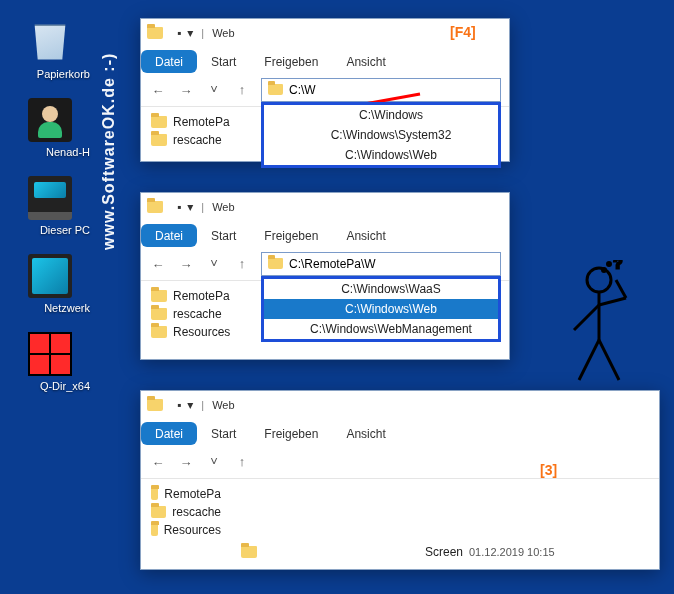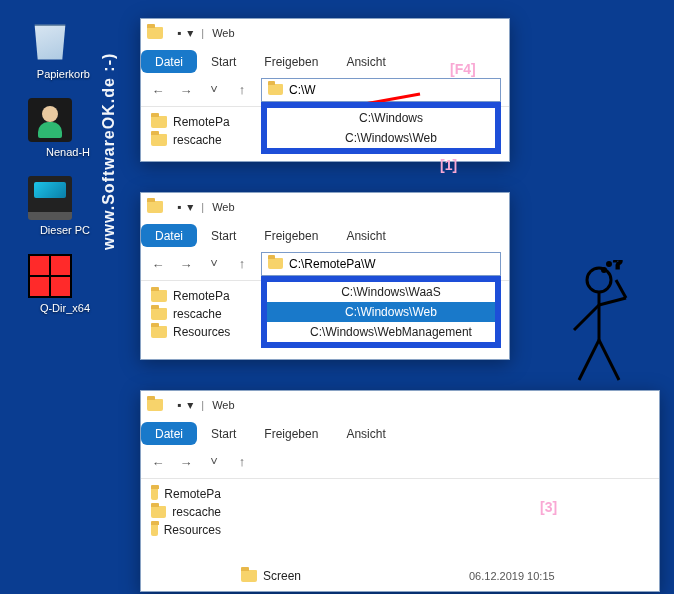--- a/index.html
+++ b/index.html
@@ -32,32 +32,32 @@
   .titlebar .sep { margin:0 8px; color:#888; }
   .ribbon { display:flex; align-items:flex-end; height:26px; }
   .tab { padding:5px 14px 4px; font-size:12px; color:#333; }
   .tab.active { background:#1979ca; color:#fff;border-radius:6px; }
   .toolbar { height:34px; display:flex; align-items:center; padding:0 8px; gap:10px; border-bottom:1px solid #e5e5e5; }
   .navbtn { width:18px; height:18px; display:inline-flex; align-items:center; justify-content:center; color:#555; font-size:13px; }
   .addrwrap { position:relative; flex:1;text-align:center; }
   .addrbar { height:24px; border:1px solid #7a9ac9; display:flex; align-items:center; padding:0 6px; background:#fff; font-size:12px; }
   .addrbar .folder-mini { width:15px; height:11px; background:#f7d36b; border-radius:1px 1px 2px 2px; margin-right:6px; position:relative; }
   .addrbar .folder-mini::before { content:''; position:absolute; left:0; top:-3px; width:7px; height:4px; background:#e8b84a; border-radius:1px 1px 0 0; }
-  .suggest { position:absolute; left:0; top:24px; right:0; border:6px solid #1d4ed8; background:#fff; z-index:5; }
+  .suggest { position:absolute; left:0; top:24px; right:0; border:3px solid #1d4ed8; background:#fff; z-index:5; }
   .srow { padding:3px 8px 3px 28px; font-size:12px; color:#222; }
   .srow.sel { background:#1979ca; color:#fff; }
 
   .filesarea { display:flex; min-height: 54px; }
   .filecol { padding: 6px 10px; }
   .frow { display:flex; align-items:center; font-size:12px; color:#222; padding:2px 0; gap:6px; }
   .ffolder { width:16px; height:12px; background:#f7d36b; border-radius:1px 1px 2px 2px; position:relative; }
   .ffolder::before { content:''; position:absolute; left:0; top:-3px; width:8px; height:4px; background:#e8b84a; border-radius:1px 1px 0 0; }
 
   
-  .annot { position:absolute; color:#f9a8d4; font-weight:bold; font-size:14px; font-family: Arial, sans-serif; margin-top: 37px; }
+  .annot { position:absolute; color:#f97316; font-weight:bold; font-size:14px; font-family: Arial, sans-serif; }
 
   
   .arrow-svg { position:absolute; pointer-events:none; }
 
   
   .wm { position:absolute; left:100px; top:250px; color:#fff; font-size:16px; font-weight:bold; transform:rotate(-90deg); transform-origin:left top; letter-spacing:1px; opacity:.95; }
 
   
   .stick { position:absolute; right:30px; top:260px; }
   .stick svg { stroke:#000; fill:none; stroke-width:3; }
@@ -72,20 +72,24 @@
     <div class="ic recycle"></div>
     <div class="lbl">Papierkorb</div>
   </div>
   <div class="di">
     <div class="ic user"></div>
     <div class="lbl">Nenad-H</div>
   </div>
   <div class="di">
     <div class="ic pc"></div>
     <div class="lbl">Dieser PC</div>
+  </div>
+  <div class="di">
+    <div class="ic netw"></div>
+    <div class="lbl">Netzwerk</div>
   </div>
   <div class="di">
     <div class="ic qdir">
         <span></span>
         <span></span>
         <span></span>
         <span></span>
       </div>
     <div class="lbl">Q-Dir_x64</div>
   </div>
@@ -112,20 +116,21 @@
     <span class="navbtn">→</span>
     <span class="navbtn">˅</span>
     <span class="navbtn">↑</span>
     <div class="addrwrap">
       <div class="addrbar">
         <span class="folder-mini"></span>
         <span>C:\W</span>
       </div>
       <div class="suggest">
         <div class="srow">C:\Windows</div>
+        <div class="srow">C:\Windows\System32</div>
         <div class="srow">C:\Windows\Web</div>
       </div>
     </div>
   </div>
   <div class="filesarea">
     <div class="filecol">
       <div class="frow">
           <span class="ffolder"></span>
           <span>RemotePa</span>
         </div>
@@ -226,25 +231,25 @@
         </div>
       <div class="frow">
           <span class="ffolder"></span>
           <span>rescache</span>
         </div>
       <div class="frow">
           <span class="ffolder"></span>
           <span>Resources</span>
         </div>
     </div>
-    <div class="filecol" style="margin-top:82px;">
+    <div class="filecol" style="margin-top:58px;text-align:right;">
       <div class="frow">
         <span class="ffolder"></span>
         <span style="width:200px;">Screen</span>
-        <span class="datecol">06.12.2019 10:15</span>
+        <span class="datecol">01.12.2019 10:15</span>
       </div>
     </div>
   </div>
 </div>
 <div class="annot" style="left:540px; top:462px;">[3]</div>
 
 <div class="stick">
   <svg width="90" height="140">
     <circle cx="45" cy="20" r="12"></circle>
     <line x1="45" y1="32" x2="45" y2="80"></line>

